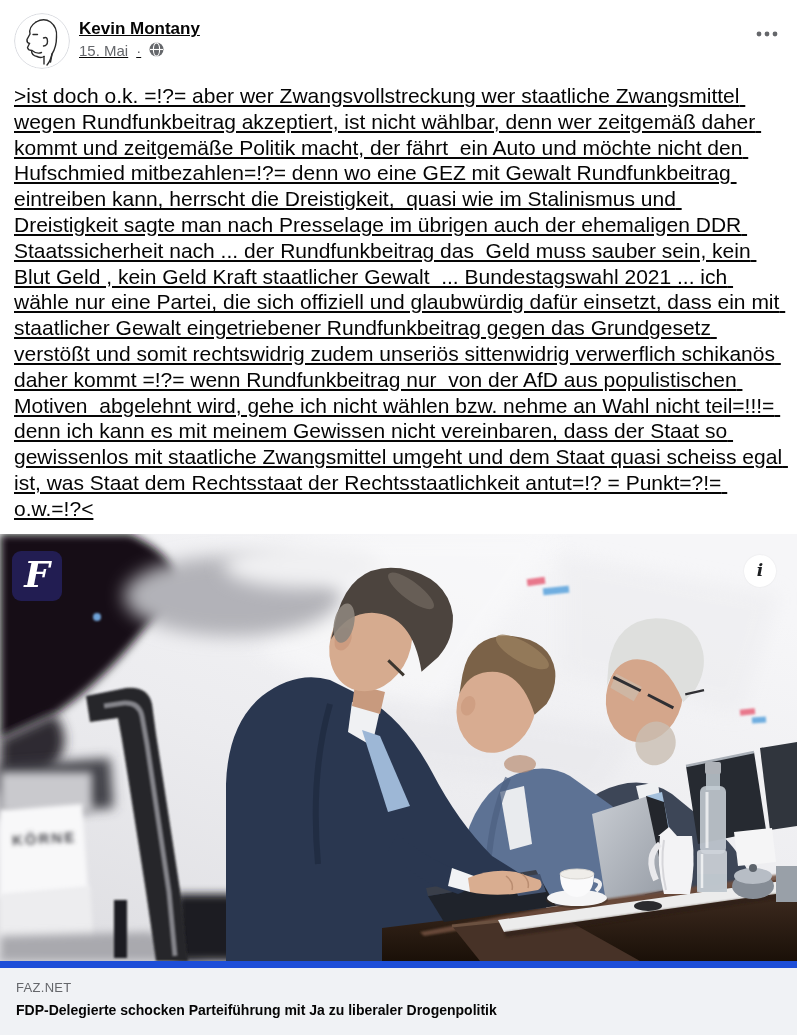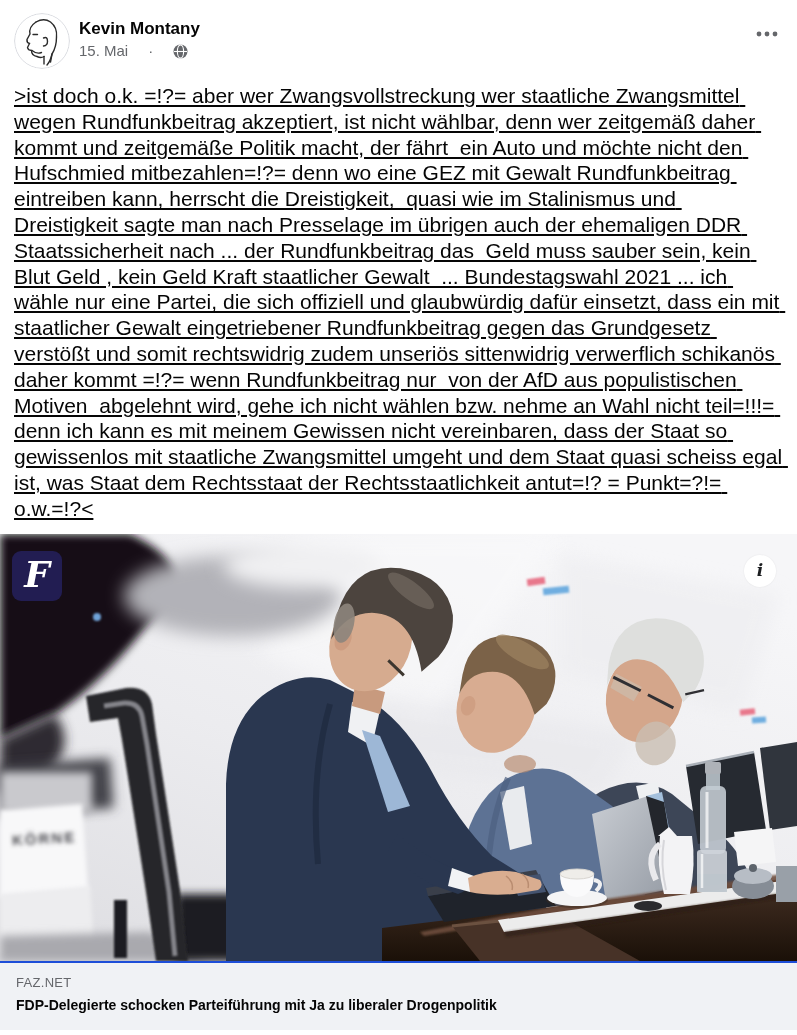--- a/index.html
+++ b/index.html
@@ -8,34 +8,34 @@
     width:797px; min-height:1035px;
     font-family:"Liberation Sans", sans-serif;
     color:#050505;
     overflow:hidden;
   }
   .post { width:797px; background:#fff; }
 
   
   .post-header {
     display:flex; align-items:flex-start;
-    padding:13px 14px 0 14px; position:relative;
+    padding:13px 14px 0 14px; position:relative;text-decoration:underline;
   }
   .avatar {
     width:56px; height:56px; border-radius:50%;
     background:#fff; flex:0 0 56px; cursor:pointer;
     overflow:hidden;
   }
   .header-text { margin-left:9px; padding-top:5px; }
   .author-name {
     font-size:17px; font-weight:bold; color:#050505;
     line-height:21px; cursor:pointer;
   }
   .post-meta {
-    display:flex; align-items:flex-end; gap:20px;
+    display:flex; align-items:flex-start; gap:8px;
     margin-top:3px; font-size:15px; color:#65676b;
   }
   .post-meta .sep { font-size:15px; color:#65676b; }
   .more-btn {
     position:absolute; right:12px; top:16px;
     width:36px; height:36px; border:none; background:transparent;
     border-radius:50%; cursor:pointer;
     display:flex; align-items:center; justify-content:center;
   }
 
@@ -71,21 +71,21 @@
     display:flex; align-items:center; justify-content:center;
     box-shadow:0 0 2px rgba(0,0,0,.08);
   }
   .info-btn span {
     font-family:"DejaVu Serif", serif; font-style:italic; font-weight:bold;
     font-size:17px; color:#1c1e21; line-height:1;
   }
 
   .card-footer {
     background:#f0f2f5; padding:12px 16px 14px 16px;
-    border-top:2px solid #1d4ed8; min-height:63px;
+    border-top:7px solid #1d4ed8; min-height:63px;
   }
   .card-source {
     font-size:13px; color:#65676b; letter-spacing:.3px;
     text-transform:uppercase; line-height:16px;
   }
   .card-headline {
     font-size:14px; font-weight:bold; color:#050505;
     line-height:22px; margin-top:3px;
   }
 </style>

